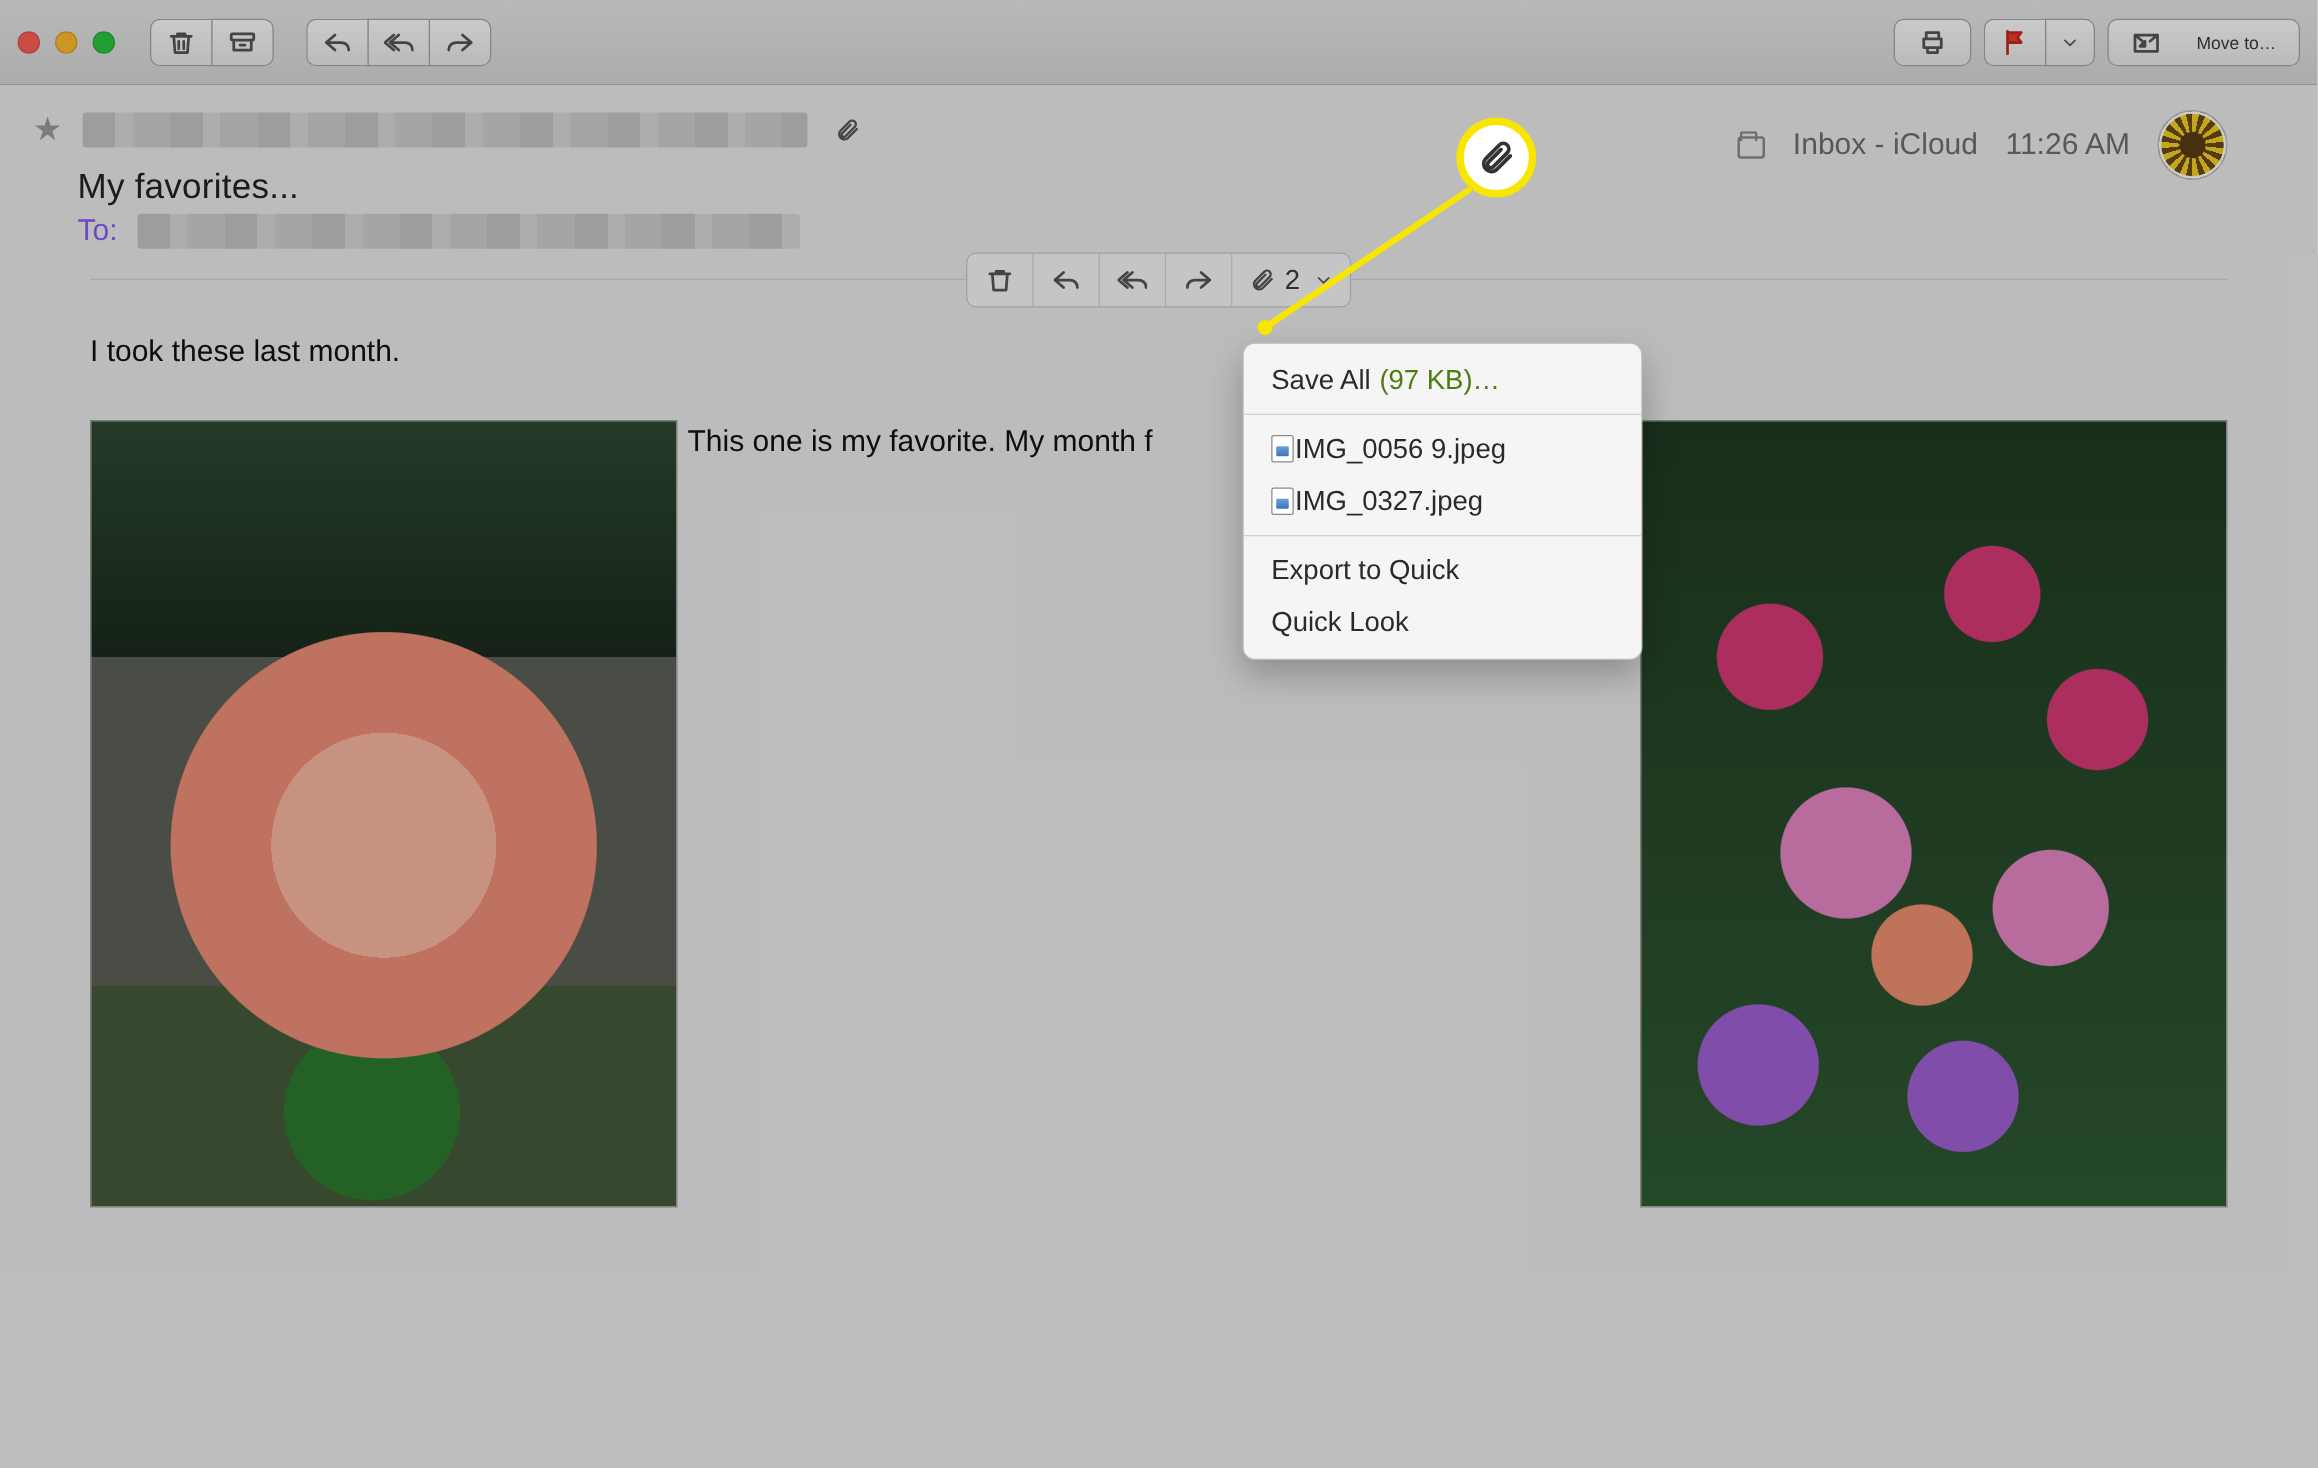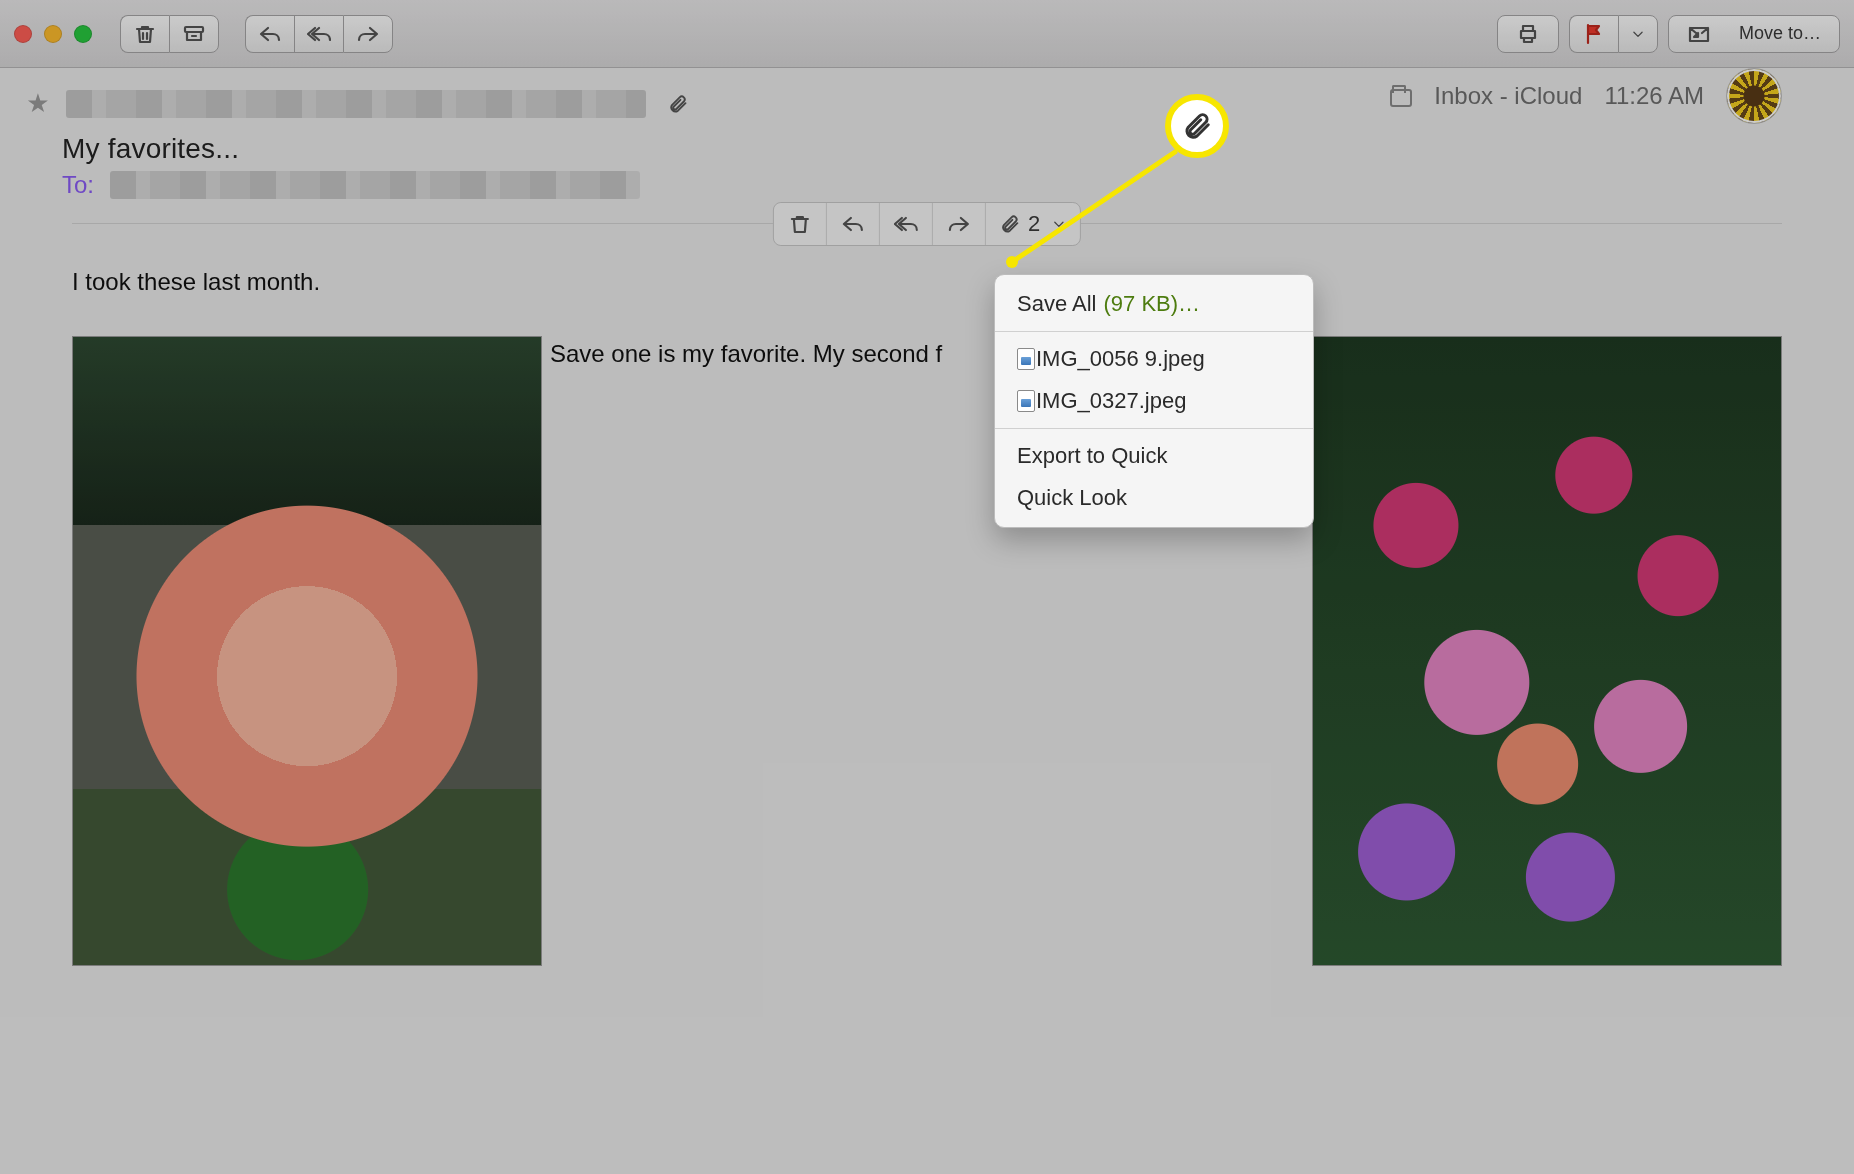--- a/index.html
+++ b/index.html
@@ -7,37 +7,37 @@
   .dim { position: absolute; inset: 0; background: rgba(0,0,0,0.20); z-index: 100; pointer-events: none; }
 
   
   .titlebar { height: 68px; background: linear-gradient(#e9e8e9,#d8d7d8); border-bottom: 1px solid #b7b6b7; display: flex; align-items: center; padding: 0 14px; gap: 10px; position: relative; }
   .traffic { display: flex; gap: 12px; margin-right: 18px; }
   .tl { width: 18px; height: 18px; border-radius: 50%; border: 1px solid rgba(0,0,0,.15); }
   .tl.r{background:#ff5f57}.tl.y{background:#febc2e}.tl.g{background:#28c840}
   .tbtn { height: 38px; min-width: 48px; padding: 0 12px; border: 1px solid #a7a6a7; border-radius: 8px; background: linear-gradient(#fdfdfd,#e9e9e9); display: inline-flex; align-items: center; justify-content: center; color:#4a4a4a; font-size: 22px; }
   .tbtn.wide{min-width:62px}
   .spacer { flex: 1; }
-  .moveto { height: 38px; border: 1px solid #a7a6a7; border-radius: 8px; background: linear-gradient(#fdfdfd,#e9e9e9); display: inline-flex; align-items: center; gap: 28px; padding: 0 18px; font-size: 18px; color:#3a3a3a; }
+  .moveto { height: 38px; border: 1px solid #a7a6a7; border-radius: 8px; background: linear-gradient(#fdfdfd,#e9e9e9); display: inline-flex; align-items: center; gap: 28px; padding: 0 18px; font-size: 14px; color:#3a3a3a; }
   .flaggroup{display:inline-flex}
   .flaggroup .tbtn:first-child{border-top-right-radius:0;border-bottom-right-radius:0;border-right:none}
   .flaggroup .tbtn:last-child{border-top-left-radius:0;border-bottom-left-radius:0;min-width:34px}
 
   
   .header { padding: 20px 72px 0 24px; position: relative; }
   .row1 { display:flex; align-items:center; gap:14px; }
   .star { color:#9a9a9a; font-size:26px; width:28px; text-align:center; }
   .redacted { height: 28px; border-radius:3px; background:
       repeating-linear-gradient(90deg,#c5c5c5 0 26px,#d9d9d9 26px 40px,#cfcfcf 40px 70px); }
   .from-redact{ width:580px; }
   .to-redact{ width:530px; }
   .clip { font-size:22px; color:#555; margin-left:8px; }
   .subject { font-size: 28px; color:#232323; margin: 14px 0 6px 38px; letter-spacing:.2px; }
   .to-line { display:flex; align-items:center; gap:16px; margin-left:38px; font-size:24px; color:#8b5cf6; }
-  .meta-right { position:absolute; right: 72px; top: 0; display:flex; align-items:center; gap:22px; color:#6f6f6f; font-size:24px; }
+  .meta-right { position:absolute; right: 72px; top: 20px; display:flex; align-items:center; gap:22px; color:#6f6f6f; font-size:24px; }
   .folder-ic{display:inline-block;width:22px;height:18px;border:2px solid #8a8a8a;border-radius:3px;position:relative;top:2px}
   .folder-ic::before{content:"";position:absolute;top:-6px;left:0;width:10px;height:6px;border:2px solid #8a8a8a;border-bottom:none;border-radius:2px 2px 0 0}
   .avatar{width:56px;height:56px;border-radius:50%;background:
      radial-gradient(circle at 50% 50%, #5a3b17 0 10px, transparent 11px),
      repeating-conic-gradient(#f6d021 0 12deg,#6a4a1a 12deg 24deg);
      border:1px solid #bdbdbd; box-shadow:0 0 0 2px #fff inset;}
 
   
   .inline-tb-wrap{ position:relative; border-top:1px solid #d3d3d3; margin:24px 72px 0 72px; }
   .inline-tb{ position:absolute; left:50%; transform:translateX(-50%); top:-22px; display:flex; background:#f7f7f7; border:1px solid #c9c9c9; border-radius:8px; overflow:hidden; }
@@ -219,21 +219,21 @@
           </svg>
       </span>
     </div>
   </div>
 </div>
 
 <div class="body">
   <div class="line1">I took these last month.</div>
   <div class="imgrow">
     <div class="img-ph rose"></div>
-    <div class="midtext">Save one is my favorite. My second f</div>
+    <div class="midtext">This one is my favorite. My month f</div>
     <div class="img-ph impatiens"></div>
   </div>
 </div>
 
 <div class="dim"></div>
 
 <div class="menu">
   <div class="mi">
     <span>Save All</span>
     <span class="muted">(97 KB)…</span>

